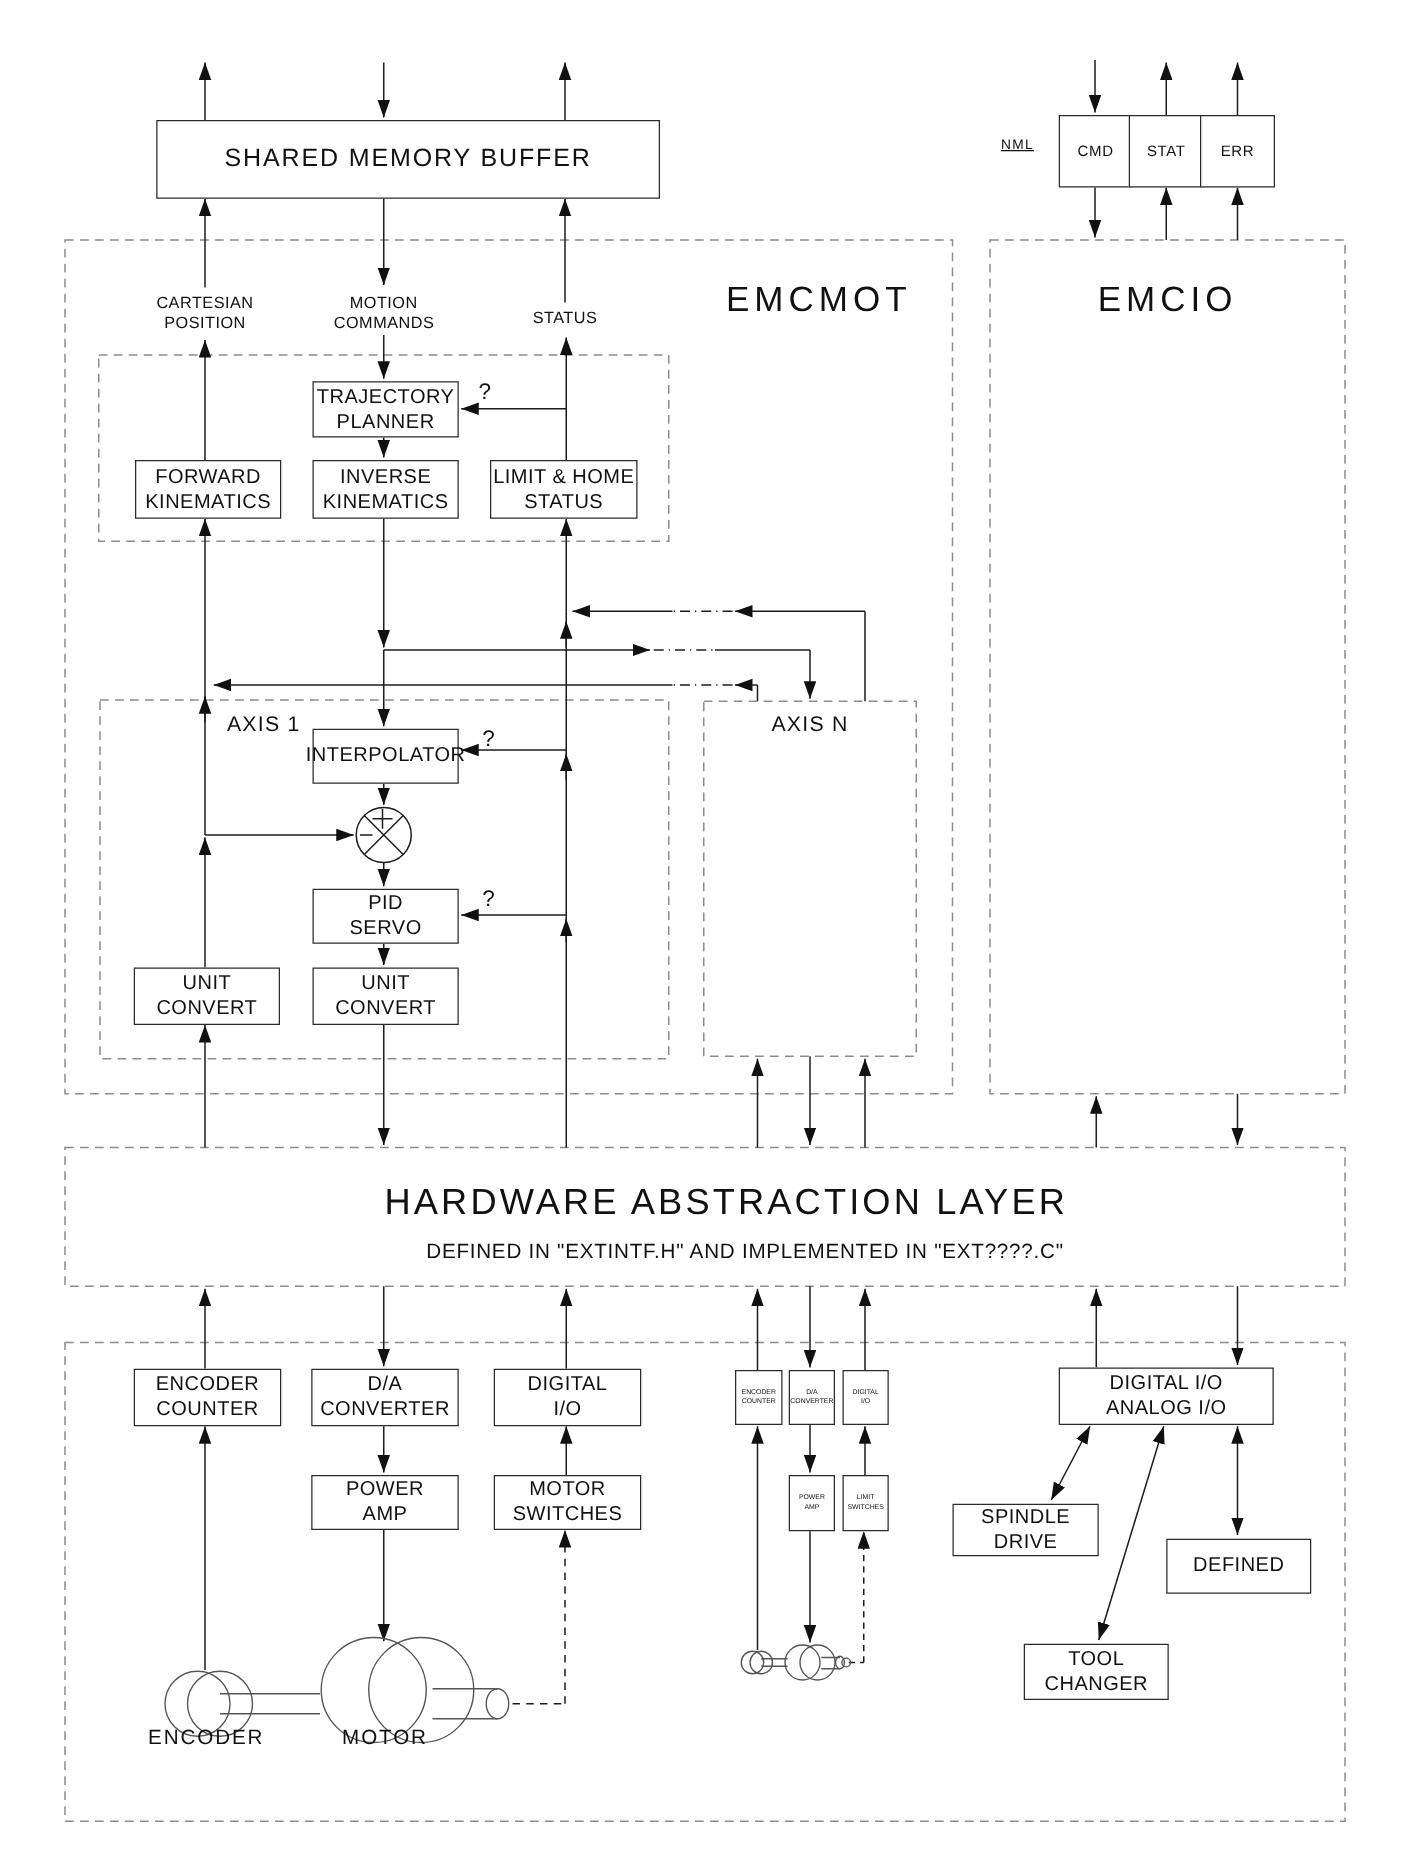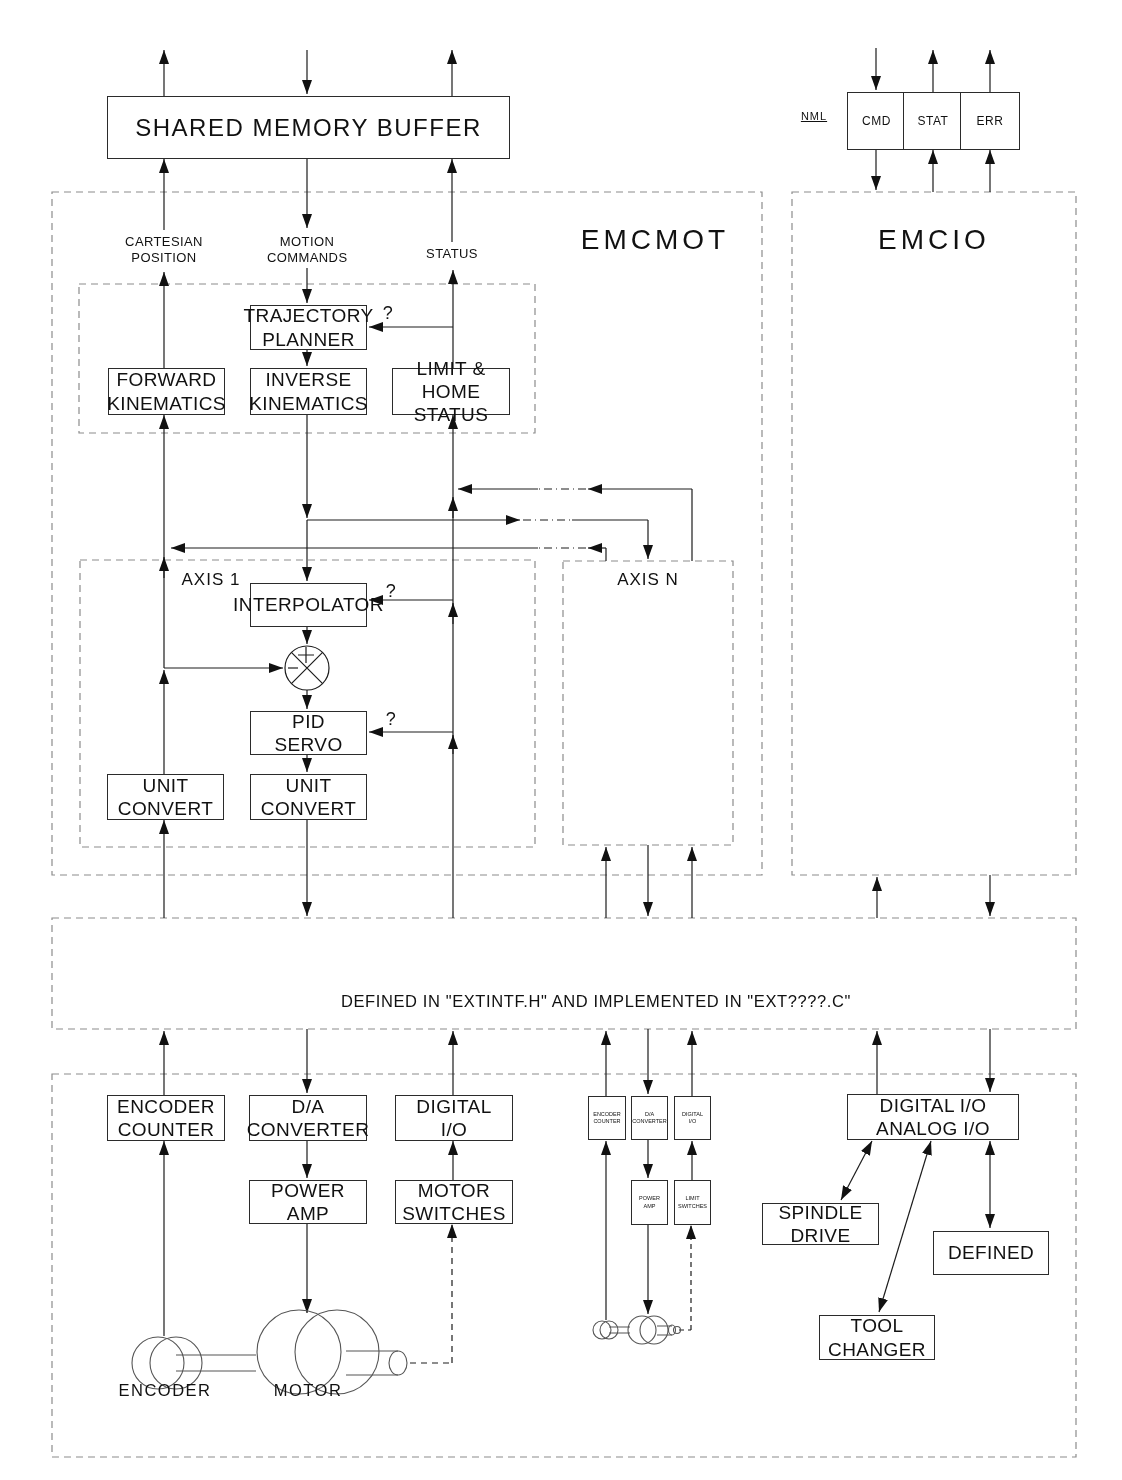--- a/index.html
+++ b/index.html
@@ -4,22 +4,22 @@
 <style>
   html,body{margin:0;padding:0;background:#fff;}
   .canvas{position:relative;width:1122px;height:1480px;background:#fff;
           font-family:"Liberation Sans", sans-serif;color:#111;overflow:hidden;}
   svg.wires{position:absolute;left:0;top:0;z-index:1;}
   .wire{stroke:#1c1c1c;stroke-width:1.2;fill:none;}
   .mech{stroke:#555;stroke-width:1.1;fill:none;}
   .region{fill:none;stroke:#8c8c8c;stroke-width:1.2;stroke-dasharray:7 5;}
   .b{position:absolute;border:1.3px solid #2b2b2b;background:#fff;z-index:2;
      display:flex;align-items:center;justify-content:center;text-align:center;
-     white-space:pre-line;font-size:19px;line-height:1.22;letter-spacing:.4px;}
-  .b.smb{font-size:24px;letter-spacing:1.5px;}
+     white-space:pre-line;font-size:16px;line-height:1.22;letter-spacing:.4px;}
+  .b.smb{font-size:20px;letter-spacing:1.5px;margin-left:18px;}
   .b.nml{font-size:12px;letter-spacing:.5px;}
   .b.tiny{font-size:5.5px;line-height:1.35;letter-spacing:0;}
   .lbl{position:absolute;z-index:3;text-align:center;white-space:pre-line;
        font-size:13px;line-height:1.25;letter-spacing:.4px;}
   .sect{font-size:28px;letter-spacing:4px;}
   .halt{font-size:29px;letter-spacing:2.5px;}
   .hals{font-size:16.5px;letter-spacing:.6px;}
   .axis{font-size:17px;letter-spacing:1px;}
   .qm{font-size:18px;}
   .nmll{font-size:11px;letter-spacing:1px;text-decoration:underline;}
@@ -226,18 +226,19 @@
 COMMANDS</div>
   <div class="lbl" style="left:412px;top:246px;width:80px">STATUS</div>
 
   <div class="lbl qm" style="left:378px;top:302px;width:20px">?</div>
   <div class="lbl qm" style="left:381px;top:580px;width:20px">?</div>
   <div class="lbl qm" style="left:381px;top:708px;width:20px">?</div>
 
   <div class="lbl axis" style="left:171px;top:569px;width:80px">AXIS 1</div>
   <div class="lbl axis" style="left:608px;top:569px;width:80px">AXIS N</div>
 
+  <div class="lbl halt" style="left:251px;top:944px;width:660px">HARDWARE ABSTRACTION LAYER</div>
   <div class="lbl hals" style="left:296px;top:991px;width:600px">DEFINED IN "EXTINTF.H" AND IMPLEMENTED IN "EXT????.C"</div>
 
   <div class="lbl mech-lbl" style="left:115px;top:1380px;width:100px">ENCODER</div>
   <div class="lbl mech-lbl" style="left:258px;top:1380px;width:100px">MOTOR</div>
 
 </div>
 
 </body></html>

